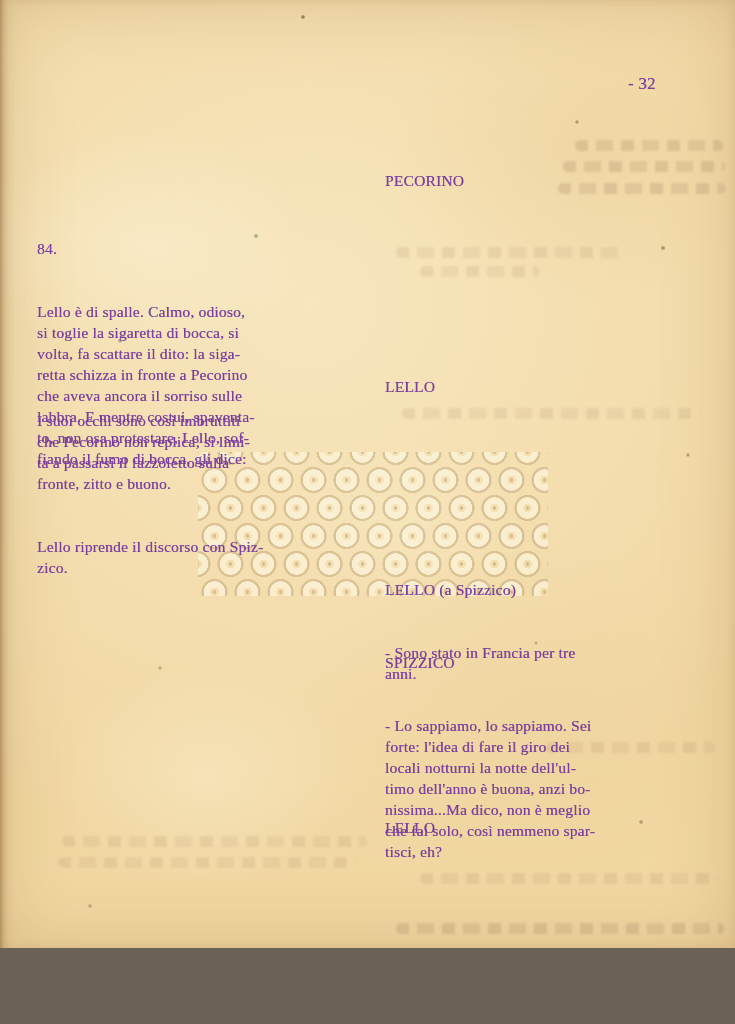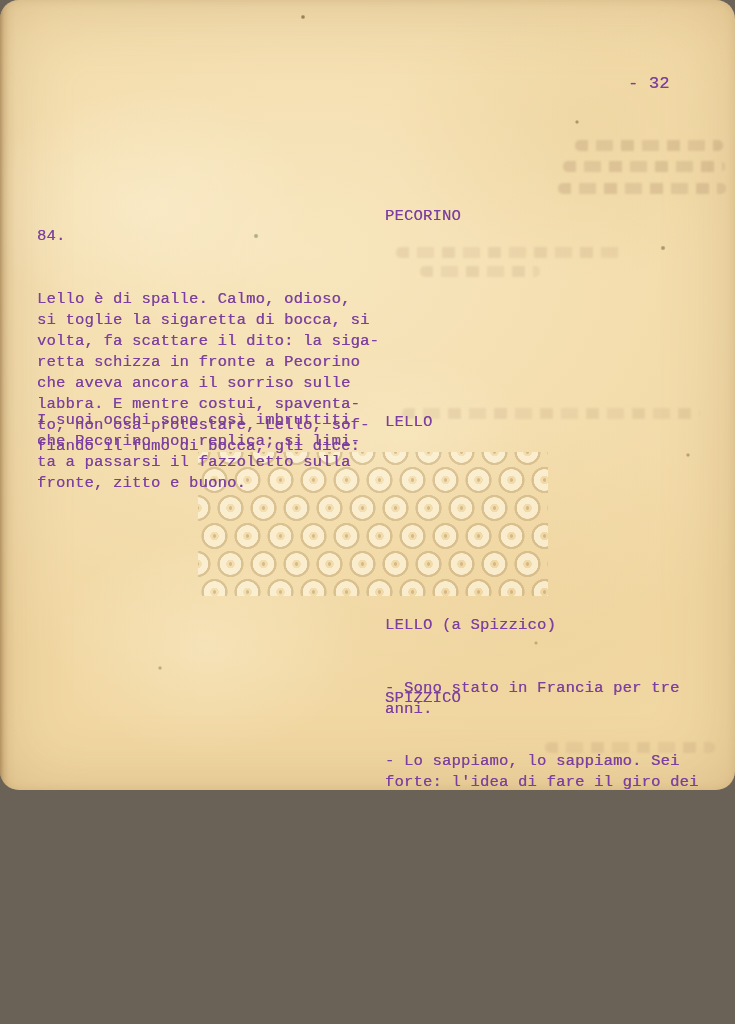--- a/index.html
+++ b/index.html
@@ -1,23 +1,22 @@
 <!DOCTYPE html>
 <html><head>
 <meta charset="utf-8">
 <style>
   html,body { margin:0; padding:0; background:#6b6257; }
   .page {
-    position:relative; width:735px; height:790px; overflow:hidden;
+    position:relative; width:735px; height:948px; overflow:hidden;
     background:
       radial-gradient(130% 95% at 42% 32%, rgba(255,248,224,0.45), rgba(255,248,224,0) 62%),
       #f1d7a2;
     box-shadow: inset 0 0 70px rgba(168,132,82,0.32), inset 0 0 10px rgba(158,122,72,0.22);
-    font-family:Liberation Mono, monospace;
-    border-radius:19px;
+    font-family:Liberation Serif, serif;
   }
   .edge-left {
     position:absolute; left:0; top:0; width:16px; height:100%;
     background:linear-gradient(90deg, rgba(146,110,64,0.55) 0px, rgba(186,153,100,0.38) 4px, rgba(210,180,128,0.22) 9px, rgba(210,180,128,0) 16px);
   }
   .mottle {
     position:absolute; inset:0;
     background-image:
       radial-gradient(240px 170px at 20% 26%, rgba(255,250,230,0.32), transparent 70%),
       radial-gradient(280px 210px at 80% 16%, rgba(232,204,148,0.38), transparent 72%),
@@ -58,21 +57,21 @@
     filter:blur(1.1px); opacity:0.75;
   }
   .bleed.light { opacity:0.45; }
   .mono {
     position:absolute; white-space:pre;
     font-size:15.5px; line-height:21px; letter-spacing:0.2px;
     color:#7c3ea1;
     text-shadow: 0.35px 0.35px 0.45px rgba(102,46,136,0.6);
   }
   .pagenum { font-size:17px; }
-  .char-name { white-space:pre;margin-top:36px; }
+  .char-name { white-space:pre; }
   .dlg-line { white-space:pre; }
 </style>
 </head>
 <body>
 
 <div class="page">
 
   <div class="mottle"></div>
   <div class="edge-left"></div>
   <div class="specks"></div>
@@ -87,38 +86,40 @@
   <div class="bleed light" style="left:402px; top:408px; width:298px;"></div>
   <div class="bleed light" style="left:545px; top:742px; width:170px;"></div>
   <div class="bleed light" style="left:62px;  top:836px; width:305px;"></div>
   <div class="bleed light" style="left:58px;  top:857px; width:298px;"></div>
   <div class="bleed light" style="left:420px; top:873px; width:298px;"></div>
   <div class="bleed" style="left:396px; top:923px; width:328px;"></div>
   <div class="bleed light" style="left:393px; top:953px; width:46px;"></div>
 
   <div class="mono pagenum" style="left:628px; top:73px;">- 32</div>
 
-  <div class="mono" style="left:37px; top:184px;">
+  <div class="mono" style="left:37px; top:196px;">
     <div>84.</div>
     <div>Lello è di spalle. Calmo, odioso,
 si toglie la sigaretta di bocca, si
 volta, fa scattare il dito: la siga-
 retta schizza in fronte a Pecorino
 che aveva ancora il sorriso sulle
 labbra. E mentre costui, spaventa-
 to, non osa protestare, Lello, sof-
 fiando il fumo di bocca, gli dice:</div>
   </div>
 
   <div class="mono" style="left:37px; top:410px;">I suoi occhi sono così imbruttiti
 che Pecorino non replica; si limi-
 ta a passarsi il fazzoletto sulla
 fronte, zitto e buono.</div>
 
   <div class="mono" style="left:37px; top:494px;">
+    <div>Lello riprende il discorso con Spiz-
+zico.</div>
   </div>
 
   <div class="mono" style="left:385px; top:128px;">
     <div class="char-name">PECORINO</div>
   </div>
 
   <div class="mono" style="left:385px; top:334px;">
     <div class="char-name">LELLO</div>
   </div>
 

